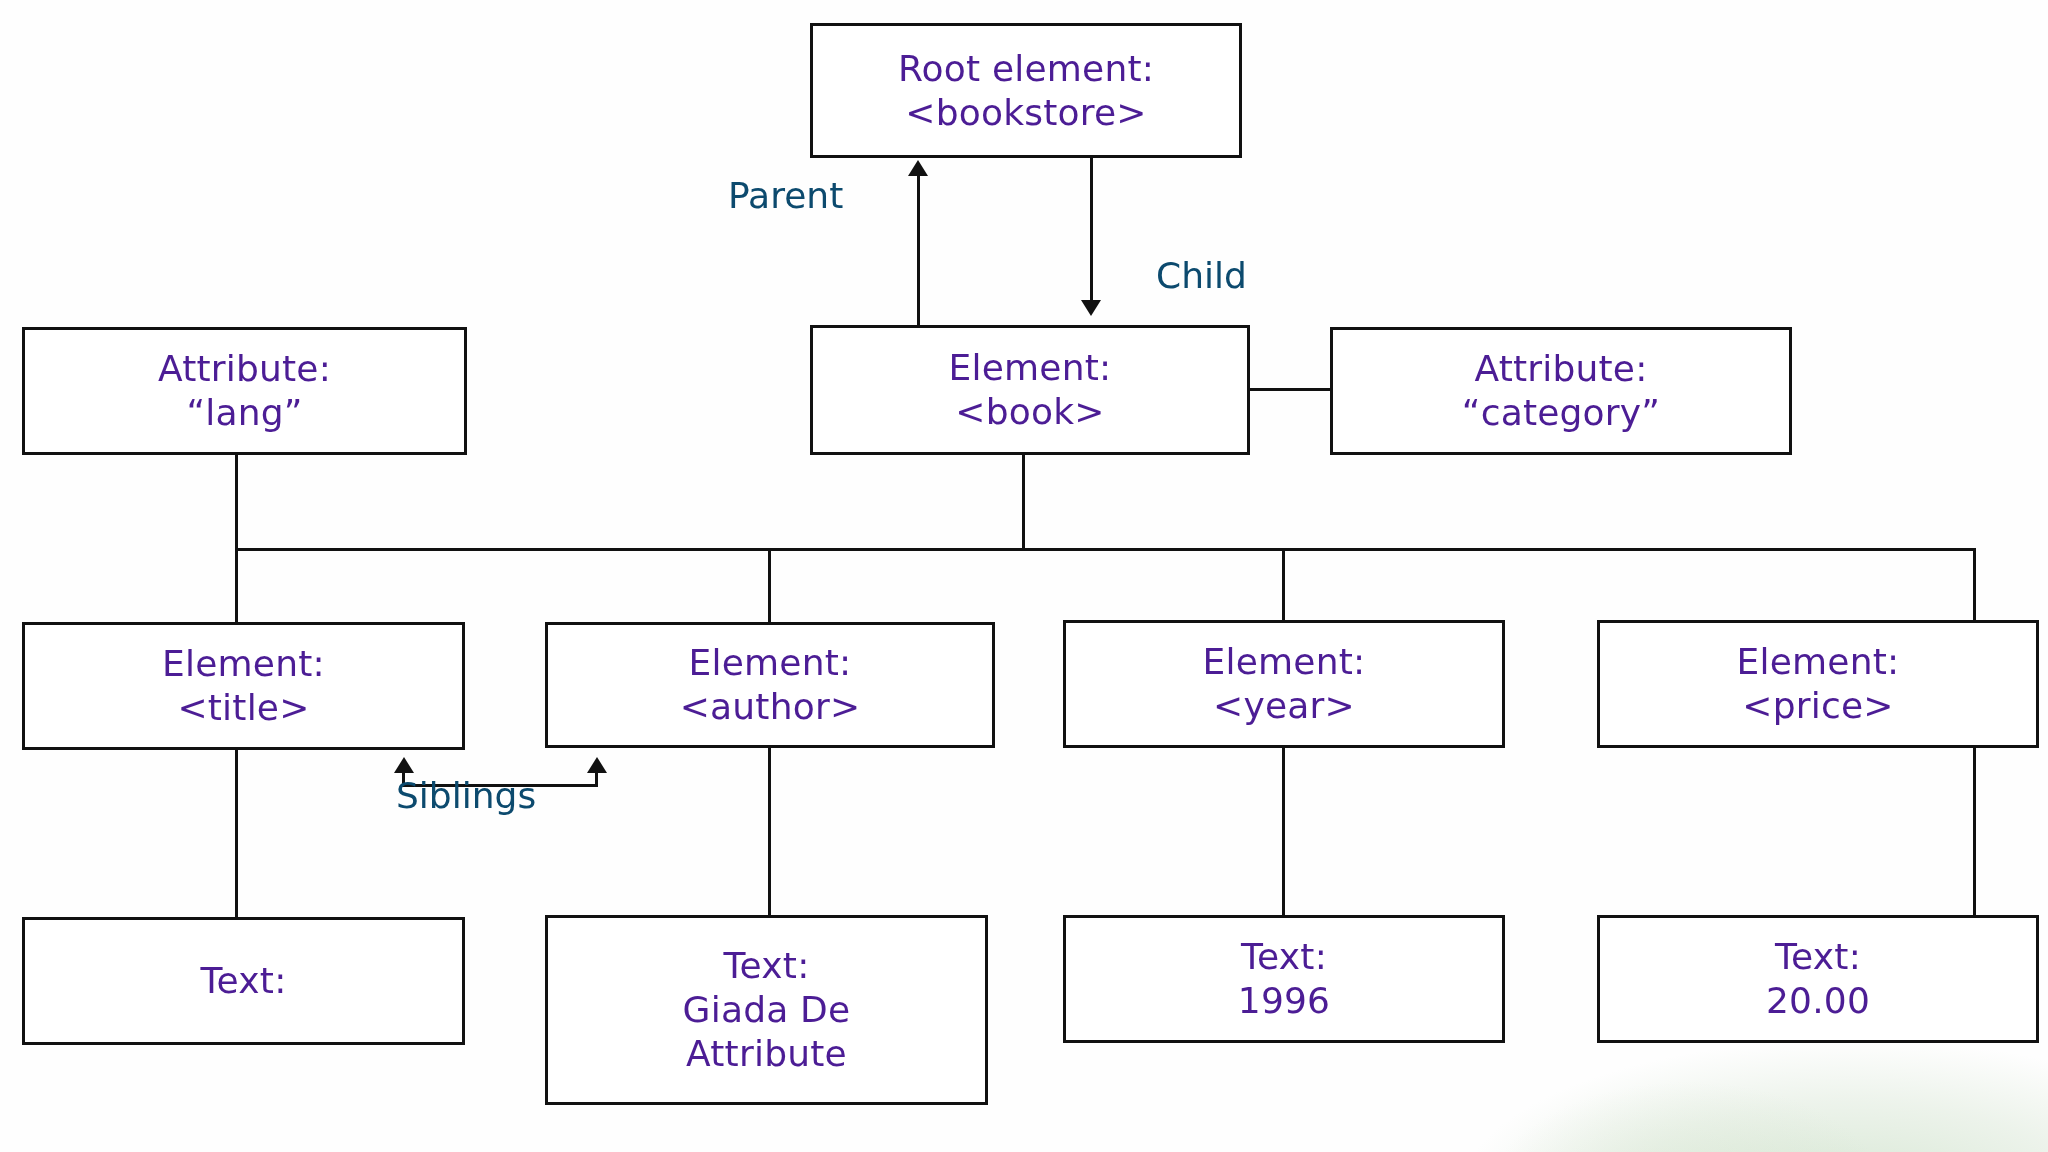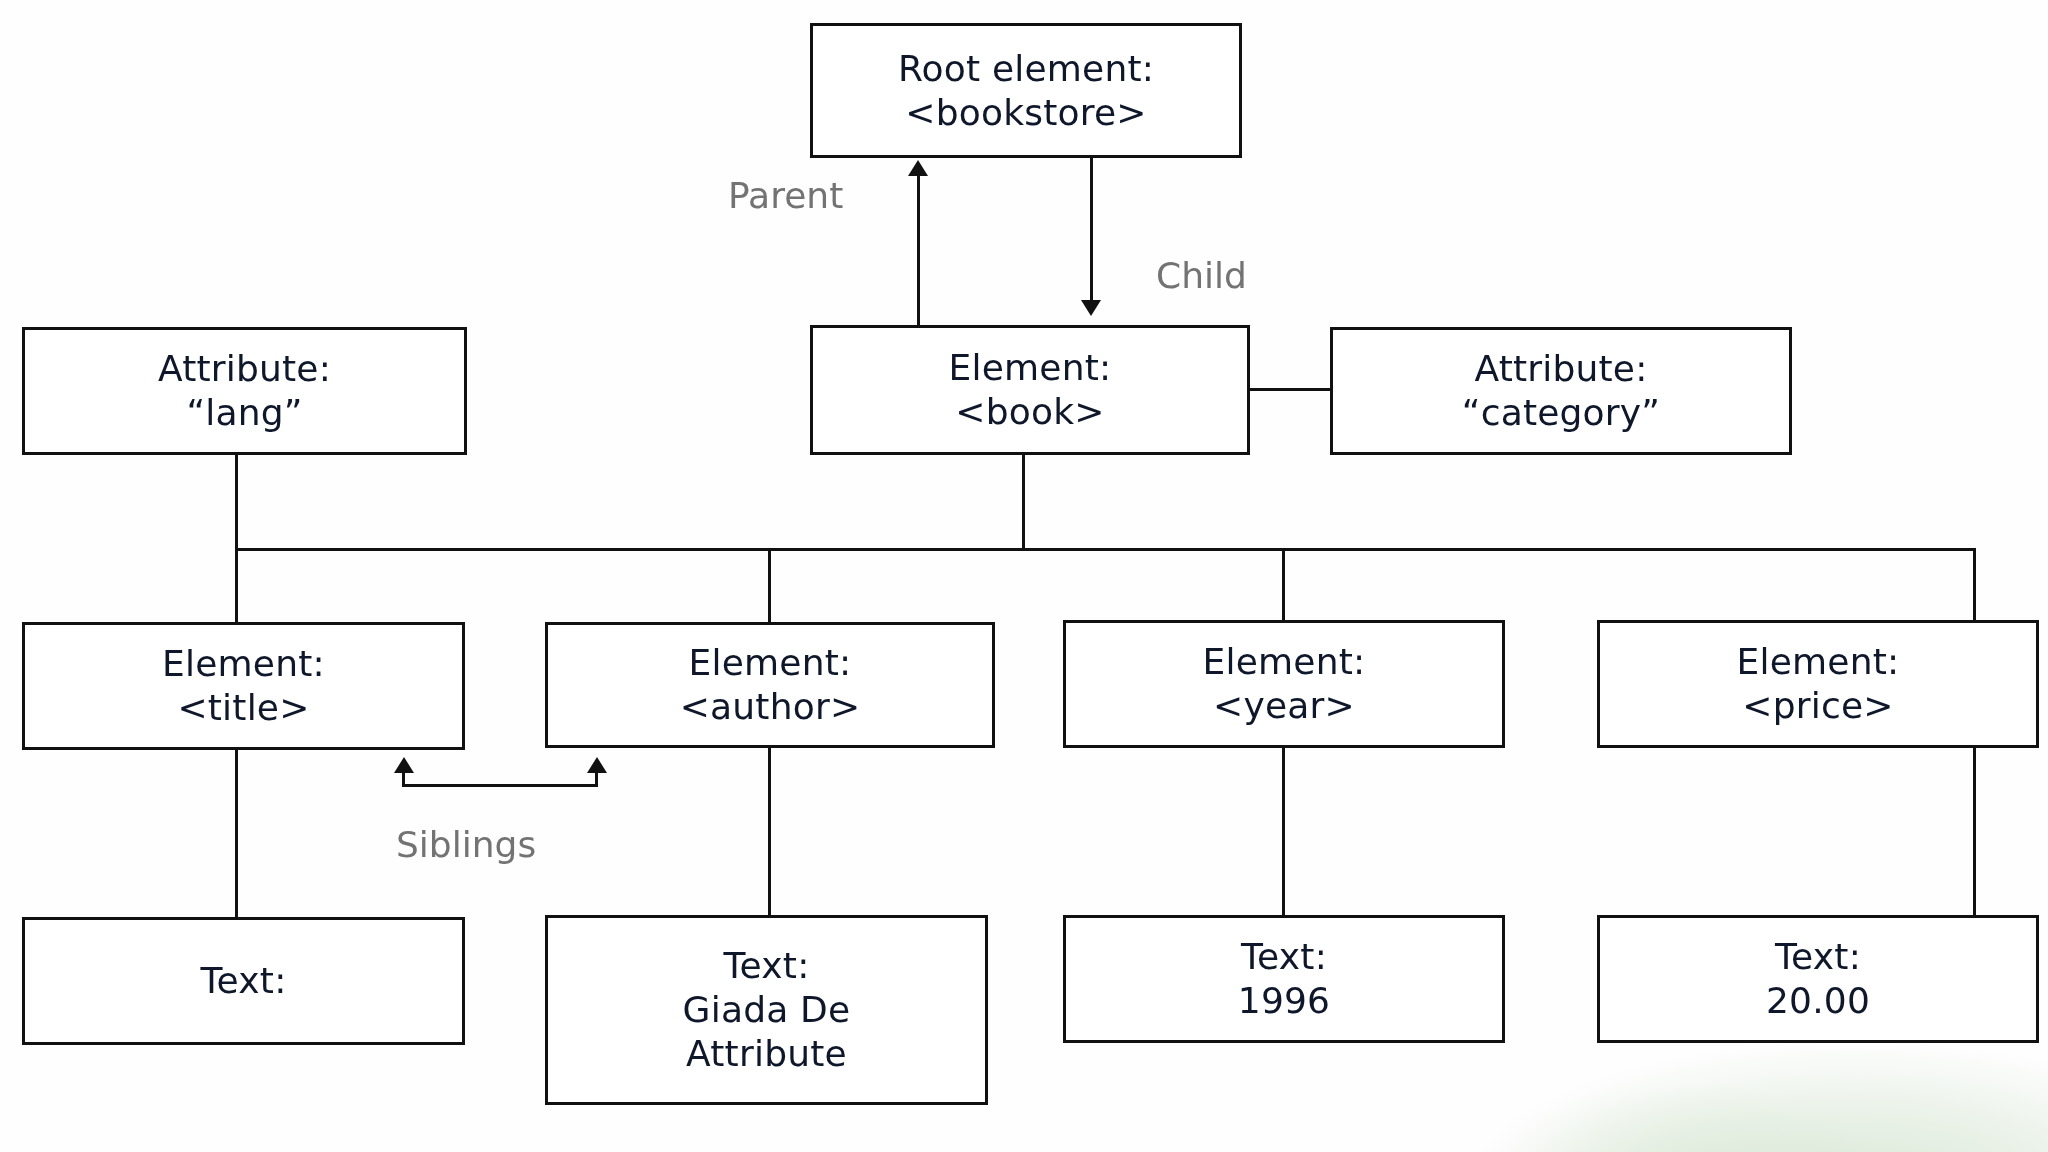--- a/index.html
+++ b/index.html
@@ -44,21 +44,21 @@
   
   .node {
     position: absolute;
     box-sizing: border-box;
     border: 3px solid #111111;
     background: #ffffff;
     display: flex;
     flex-direction: column;
     align-items: center;
     justify-content: center;
-    color: #0f172a;
+    color: #4c1d95;
     font-size: 36px;
     line-height: 1.22;
     letter-spacing: 0.2px;
     text-align: center;
     white-space: nowrap;
     z-index: 3;
   }
   .node .ln { display: block; }
 
   
@@ -83,21 +83,21 @@
     border-bottom: 16px solid #111111;
   }
   .arrow-down {
     border-left: 10px solid transparent;
     border-right: 10px solid transparent;
     border-top: 16px solid #111111;
   }
 
   .edge-label {
     position: absolute;
-    color: #737373;
+    color: #0c4a6e;
     font-size: 36px;
     line-height: 1;
     white-space: nowrap;
     z-index: 4;
   }
 </style>
 </head>
 <body>
 
 <div id="stage">
@@ -130,21 +130,21 @@
   <div class="line vline" style="left:1973px; top:748px; height:167px;"></div>
 
   <div class="line hline" style="left:402px; top:784px; width:196px;"></div>
   <div class="line vline" style="left:402px; top:770px; height:16px;"></div>
   <div class="line vline" style="left:595px; top:770px; height:16px;"></div>
   <div class="arrowhead arrow-up" style="left:394px; top:757px;"></div>
   <div class="arrowhead arrow-up" style="left:587px; top:757px;"></div>
 
   <div class="edge-label" style="left:728px; top:178px;">Parent</div>
   <div class="edge-label" style="left:1108px; top:258px;margin-left:48px;">Child</div>
-  <div class="edge-label" style="left:396px; top:827px;">Siblings</div>
+  <div class="edge-label" style="left:396px; top:778px;">Siblings</div>
 
   <div class="node" style="left:810px; top:23px; width:432px; height:135px;">
     <span class="ln">Root element:</span>
     <span class="ln">&lt;bookstore&gt;</span>
   </div>
 
   <div class="node" style="left:810px; top:325px; width:440px; height:130px;">
     <span class="ln">Element:</span>
     <span class="ln">&lt;book&gt;</span>
   </div>

